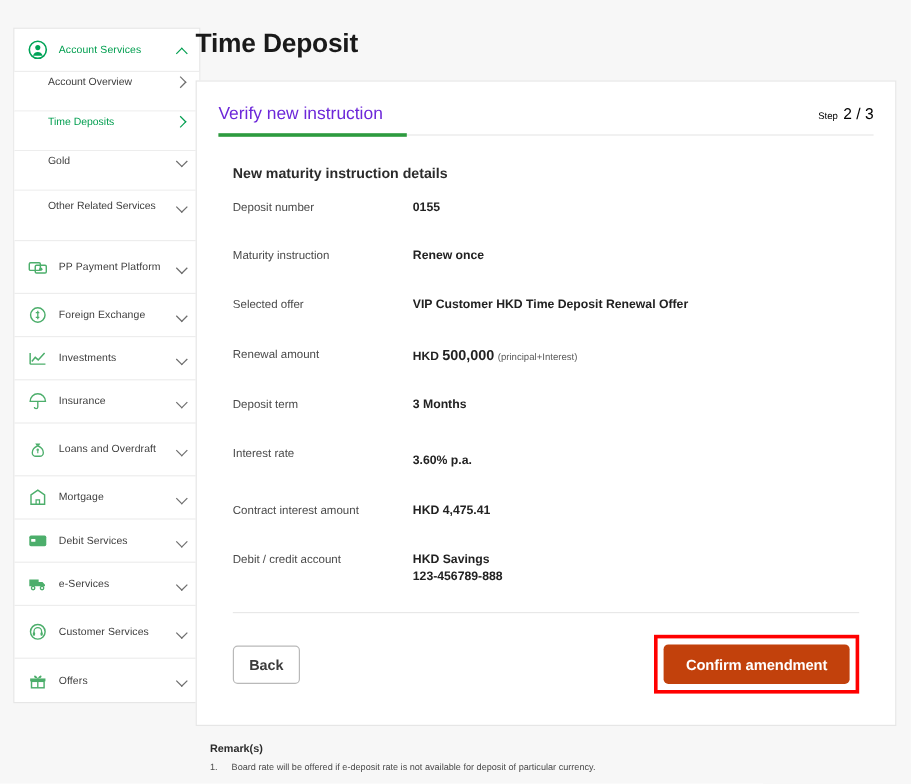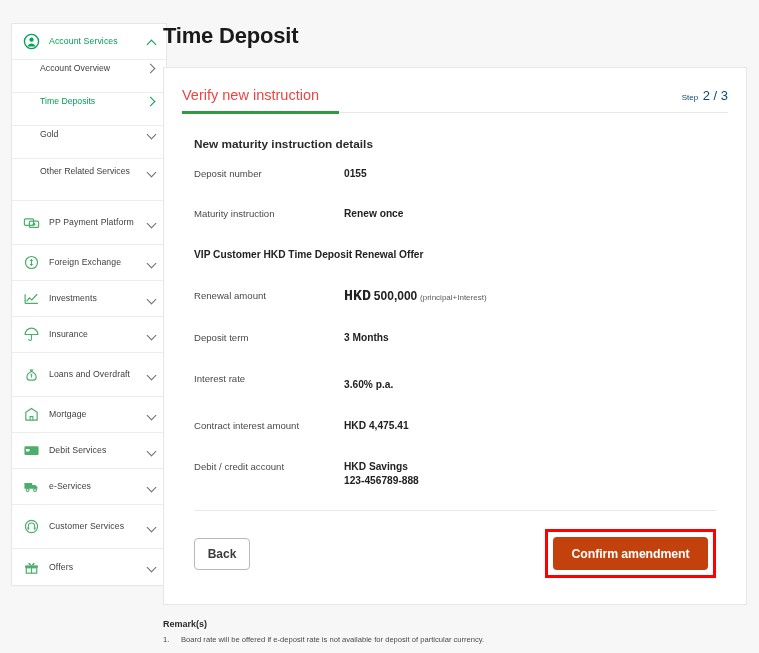--- a/index.html
+++ b/index.html
@@ -119,27 +119,27 @@
   }
   .card-head {
     display: flex;
     align-items: flex-end;
     justify-content: space-between;
     padding-top: 18px;
     position: relative;
   }
   .card-head-title {
     font-size: 14.5px;
-    color: #ef4444;
+    color: #6d28d9;
     padding-bottom: 9px;
   }
   .step {
     padding-bottom: 8px;
     white-space: nowrap;
-    color: #0c4a6e;
+    color: #000000;
     margin-left: 16px;
   }
   .step .step-word { font-size: 8px; }
   .step .step-num { font-size: 13px; }
   .head-rule {
     height: 1px;
     background: #e8e8e8;
     position: relative;
   }
   .head-rule::after {
@@ -170,21 +170,21 @@
     color: #4a4a4a;
     line-height: 14px;
   }
   .row-value {
     flex: 1 1 auto;
     font-size: 10.2px;
     font-weight: bold;
     color: #222222;
     line-height: 14px;
   }
-  .row-value .unit { font-weight: bold; font-size: 15px; font-family: Liberation Mono, monospace; }
+  .row-value .unit { font-weight: bold; font-size: 10px; }
   .row-value .big { font-size: 12px; font-weight: bold; }
   .row-value .note { font-size: 8px; font-weight: normal; color: #5c5c5c; }
   .row-value .line2 { display: block; margin-top: 0; }
 
   .foot-rule {
     height: 1px;
     background: #e8e8e8;
     margin: 22px 12px 0 12px;
   }
   .actions {
@@ -222,21 +222,21 @@
     color: #ffffff;
     font-family: "Liberation Sans", sans-serif;
     font-size: 12.3px;
     font-weight: bold;
     cursor: pointer;
     padding: 0;
     letter-spacing: -0.1px;
   }
 
   #remarks {
-    margin: 14px 0 0 0;
+    margin: 14px 0 0 12px;
     padding-left: 0;
   }
   .remark-title {
     font-size: 9px;
     font-weight: bold;
     color: #2b2b2b;
   }
   .remark-list {
     margin: 5px 0 0 0;
     padding: 0;
@@ -429,20 +429,21 @@
         <div class="row-label">Deposit number</div>
         <div class="row-value">0155</div>
       </div>
 
       <div class="row" style="margin-bottom:27px">
         <div class="row-label">Maturity instruction</div>
         <div class="row-value">Renew once</div>
       </div>
 
       <div class="row" style="margin-bottom:27px">
+        <div class="row-label">Selected offer</div>
         <div class="row-value">VIP Customer HKD Time Deposit Renewal Offer</div>
       </div>
 
       <div class="row" style="margin-bottom:26px">
         <div class="row-label">Renewal amount</div>
         <div class="row-value">
           <span class="unit">HKD</span>
           <span class="big">500,000</span>
           <span class="note">(principal+Interest)</span>
         </div>

